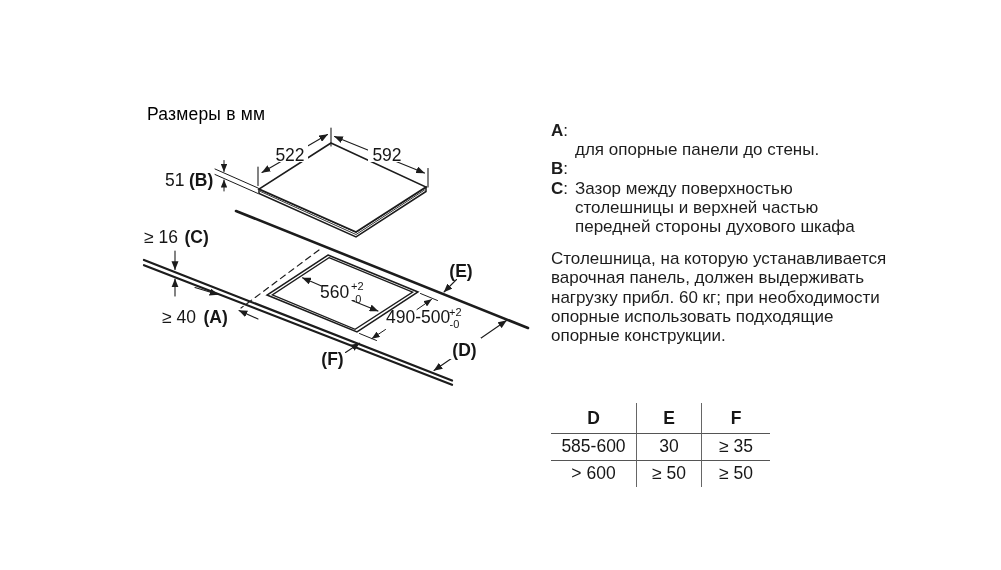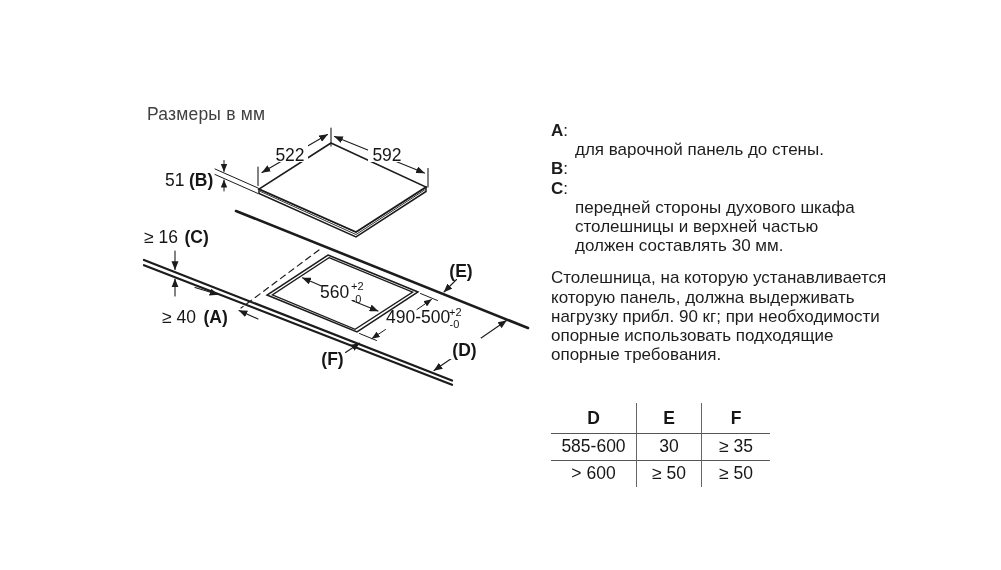--- a/index.html
+++ b/index.html
@@ -3,21 +3,21 @@
 <meta charset="utf-8">
 <style>
   html,body{margin:0;padding:0;}
   body{
     width:1001px;height:570px;position:relative;background:#ffffff;
     font-family:"Liberation Sans","DejaVu Sans",sans-serif;
     color:#1a1a1a;overflow:hidden;
   }
   .page-title{
     position:absolute;left:147px;top:104px;
-    font-size:17.5px;color:#404040;letter-spacing:0.2px;
+    font-size:17.5px;color:#000000;letter-spacing:0.2px;
   }
   svg.diagram{position:absolute;left:0;top:0;}
   svg text{fill:#161616;font-family:"Liberation Sans","DejaVu Sans",sans-serif;font-size:17.5px;}
   svg text.small{font-size:11px;}
   svg text.bold{font-weight:bold;}
   svg text.mid{text-anchor:middle;}
 
   .rightcol{
     position:absolute;left:551px;top:121px;width:400px;
     font-size:17px;line-height:19.2px;color:#1d1d1d;
@@ -149,58 +149,55 @@
   <text class="mid bold" x="332.5" y="364.5">(F)</text>
 </svg>
 
 <div class="rightcol">
   <div>
     <div class="legrow">
         <span class="legkey"><span class="lk">A</span><span>:</span></span>
       </div>
     <div class="legrow">
         <span class="legkey"></span>
-        <span>для варочной панель до стены.</span>
+        <span>для опорные панели до стены.</span>
       </div>
   </div>
   <div>
     <div class="legrow">
         <span class="legkey"><span class="lk">B</span><span>:</span></span>
       </div>
   </div>
   <div>
     <div class="legrow">
         <span class="legkey"><span class="lk">C</span><span>:</span></span>
+        <span>Зазор между поверхностью</span>
+      </div>
+    <div class="legrow">
+        <span class="legkey"></span>
+        <span>столешницы и верхней частью</span>
       </div>
     <div class="legrow">
         <span class="legkey"></span>
         <span>передней стороны духового шкафа</span>
-      </div>
-    <div class="legrow">
-        <span class="legkey"></span>
-        <span>столешницы и верхней частью</span>
-      </div>
-    <div class="legrow">
-        <span class="legkey"></span>
-        <span>должен составлять 30 мм.</span>
       </div>
     <div class="legrow">
         <span class="legkey"></span>
       </div>
     <div class="legrow">
         <span class="legkey"></span>
       </div>
   </div>
 
   <div class="note">
     <div>Столешница, на которую устанавливается</div>
-    <div>которую панель, должна выдерживать</div>
-    <div>нагрузку прибл. 90 кг; при необходимости</div>
+    <div>варочная панель, должен выдерживать</div>
+    <div>нагрузку прибл. 60 кг; при необходимости</div>
     <div>опорные использовать подходящие</div>
-    <div>опорные требования.</div>
+    <div>опорные конструкции.</div>
   </div>
 </div>
 
 <div class="dtable">
   <div class="cell th">D</div>
   <div class="cell th c2">E</div>
   <div class="cell th c3">F</div>
 
   <div class="cell rb">585-600</div>
   <div class="cell rb c2">30</div>

